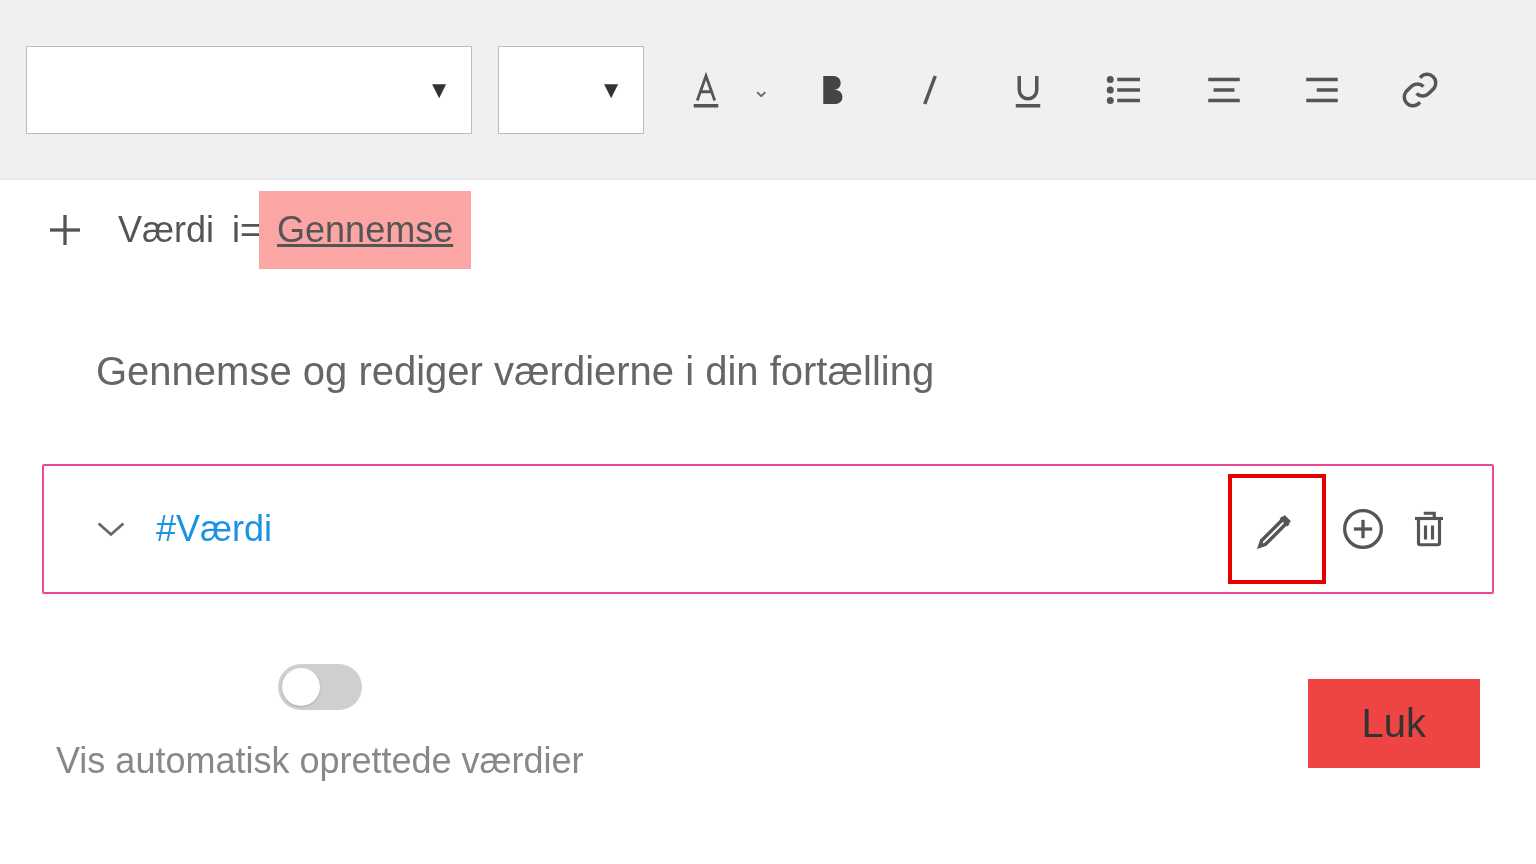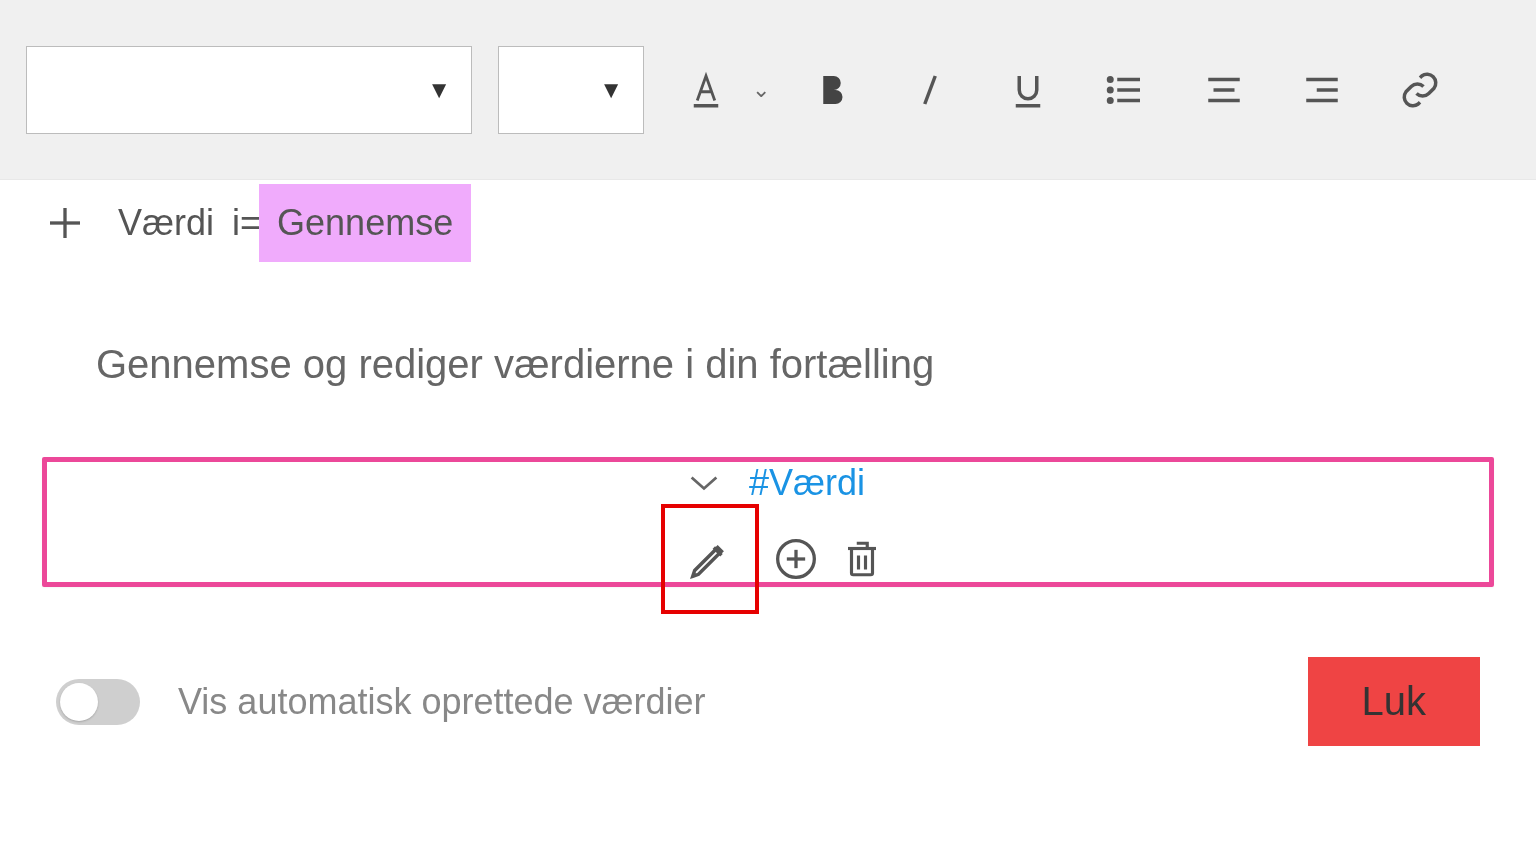--- a/index.html
+++ b/index.html
@@ -61,21 +61,21 @@
       align-items: center;
       gap: 10px;
     }
     .chevron-small {
       font-size: 22px;
       color: #666;
     }
     .tabs-row {
       display: flex;
       align-items: center;
-      padding: 4px 40px 0 40px;
+      padding: 11px 40px 0 40px;
       gap: 18px;
     }
     .plus-btn {
       width: 50px;
       height: 50px;
       display: flex;
       align-items: center;
       justify-content: center;
       cursor: pointer;
     }
@@ -84,40 +84,40 @@
       height: 40px;
       stroke: #555;
       stroke-width: 2;
     }
     .tab-text {
       font-size: 36px;
       color: #555;
       padding: 18px 10px;
     }
     .tab-highlight {
-      background: #f0abfc;
+      background: #fca5a5;
       padding: 18px 18px;
+      text-decoration: underline;
     }
     .heading {
       font-size: 40px;
       color: #666;
       padding: 80px 52px 30px 52px;
       margin-left: 44px;
     }
     .value-card {
       margin: 40px 42px 0 42px;
-      border: 5px solid #ec4899;
+      border: 2px solid #ec4899;
       border-radius: 2px;
       height: 130px;
       display: flex;
       align-items: center;
       justify-content: space-between;
       padding: 0 34px 0 50px;
       box-shadow: 0 1px 2px rgba(0,0,0,0.04);
-      flex-direction: column;
     }
     .value-left {
       display: flex;
       align-items: center;
       gap: 28px;
     }
     .chevron-down {
       width: 34px;
       height: 22px;
     }
@@ -148,21 +148,22 @@
     }
     .footer-row {
       display: flex;
       align-items: center;
       justify-content: space-between;
       padding: 70px 56px 0 56px;
     }
     .footer-left {
       display: flex;
       align-items: center;
-      gap: 38px;
+      gap: 30px;
+      flex-direction: column;
     }
     .toggle {
       width: 84px;
       height: 46px;
       background: #cfcfcf;
       border-radius: 24px;
       position: relative;
       cursor: pointer;
     }
     .toggle-knob {

